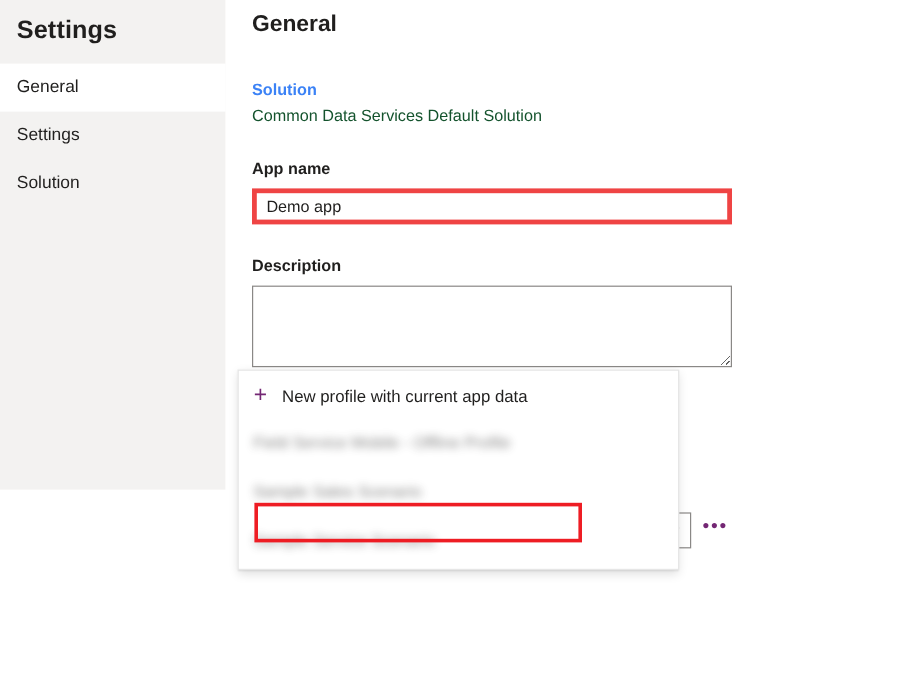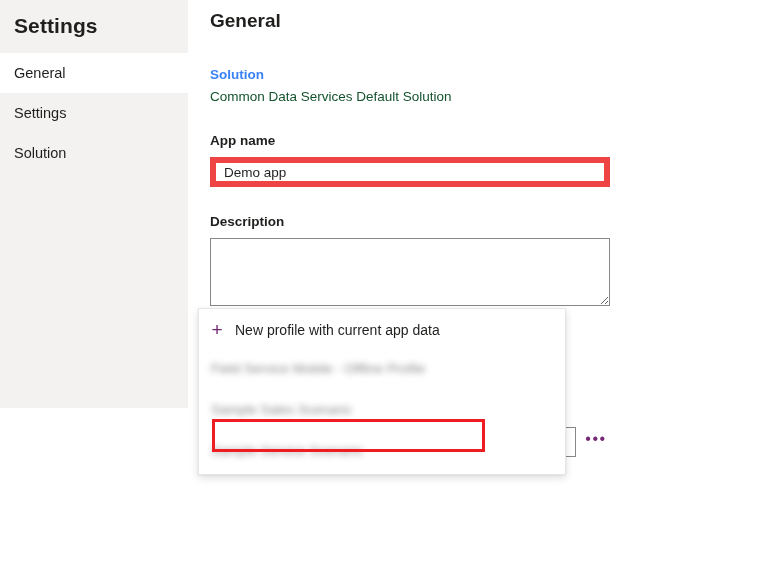--- a/index.html
+++ b/index.html
@@ -116,21 +116,21 @@
     line-height: 10px;
     position: relative;
     top: 2px;
   }
 
   .text-input {
     margin-top: 7px;
     width: 400px;
     height: 30px;
     box-sizing: border-box;
-    border: 6px solid #ef4444;
+    border: 4px solid #ef4444;
     background: #ffffff;
     font-family: "Liberation Sans", sans-serif;
     font-size: 13.5px;
     color: #201f1e;
     padding: 0 8px;
     outline: none;
     display: block;
   }
   .text-area {
     margin-top: 7px;

